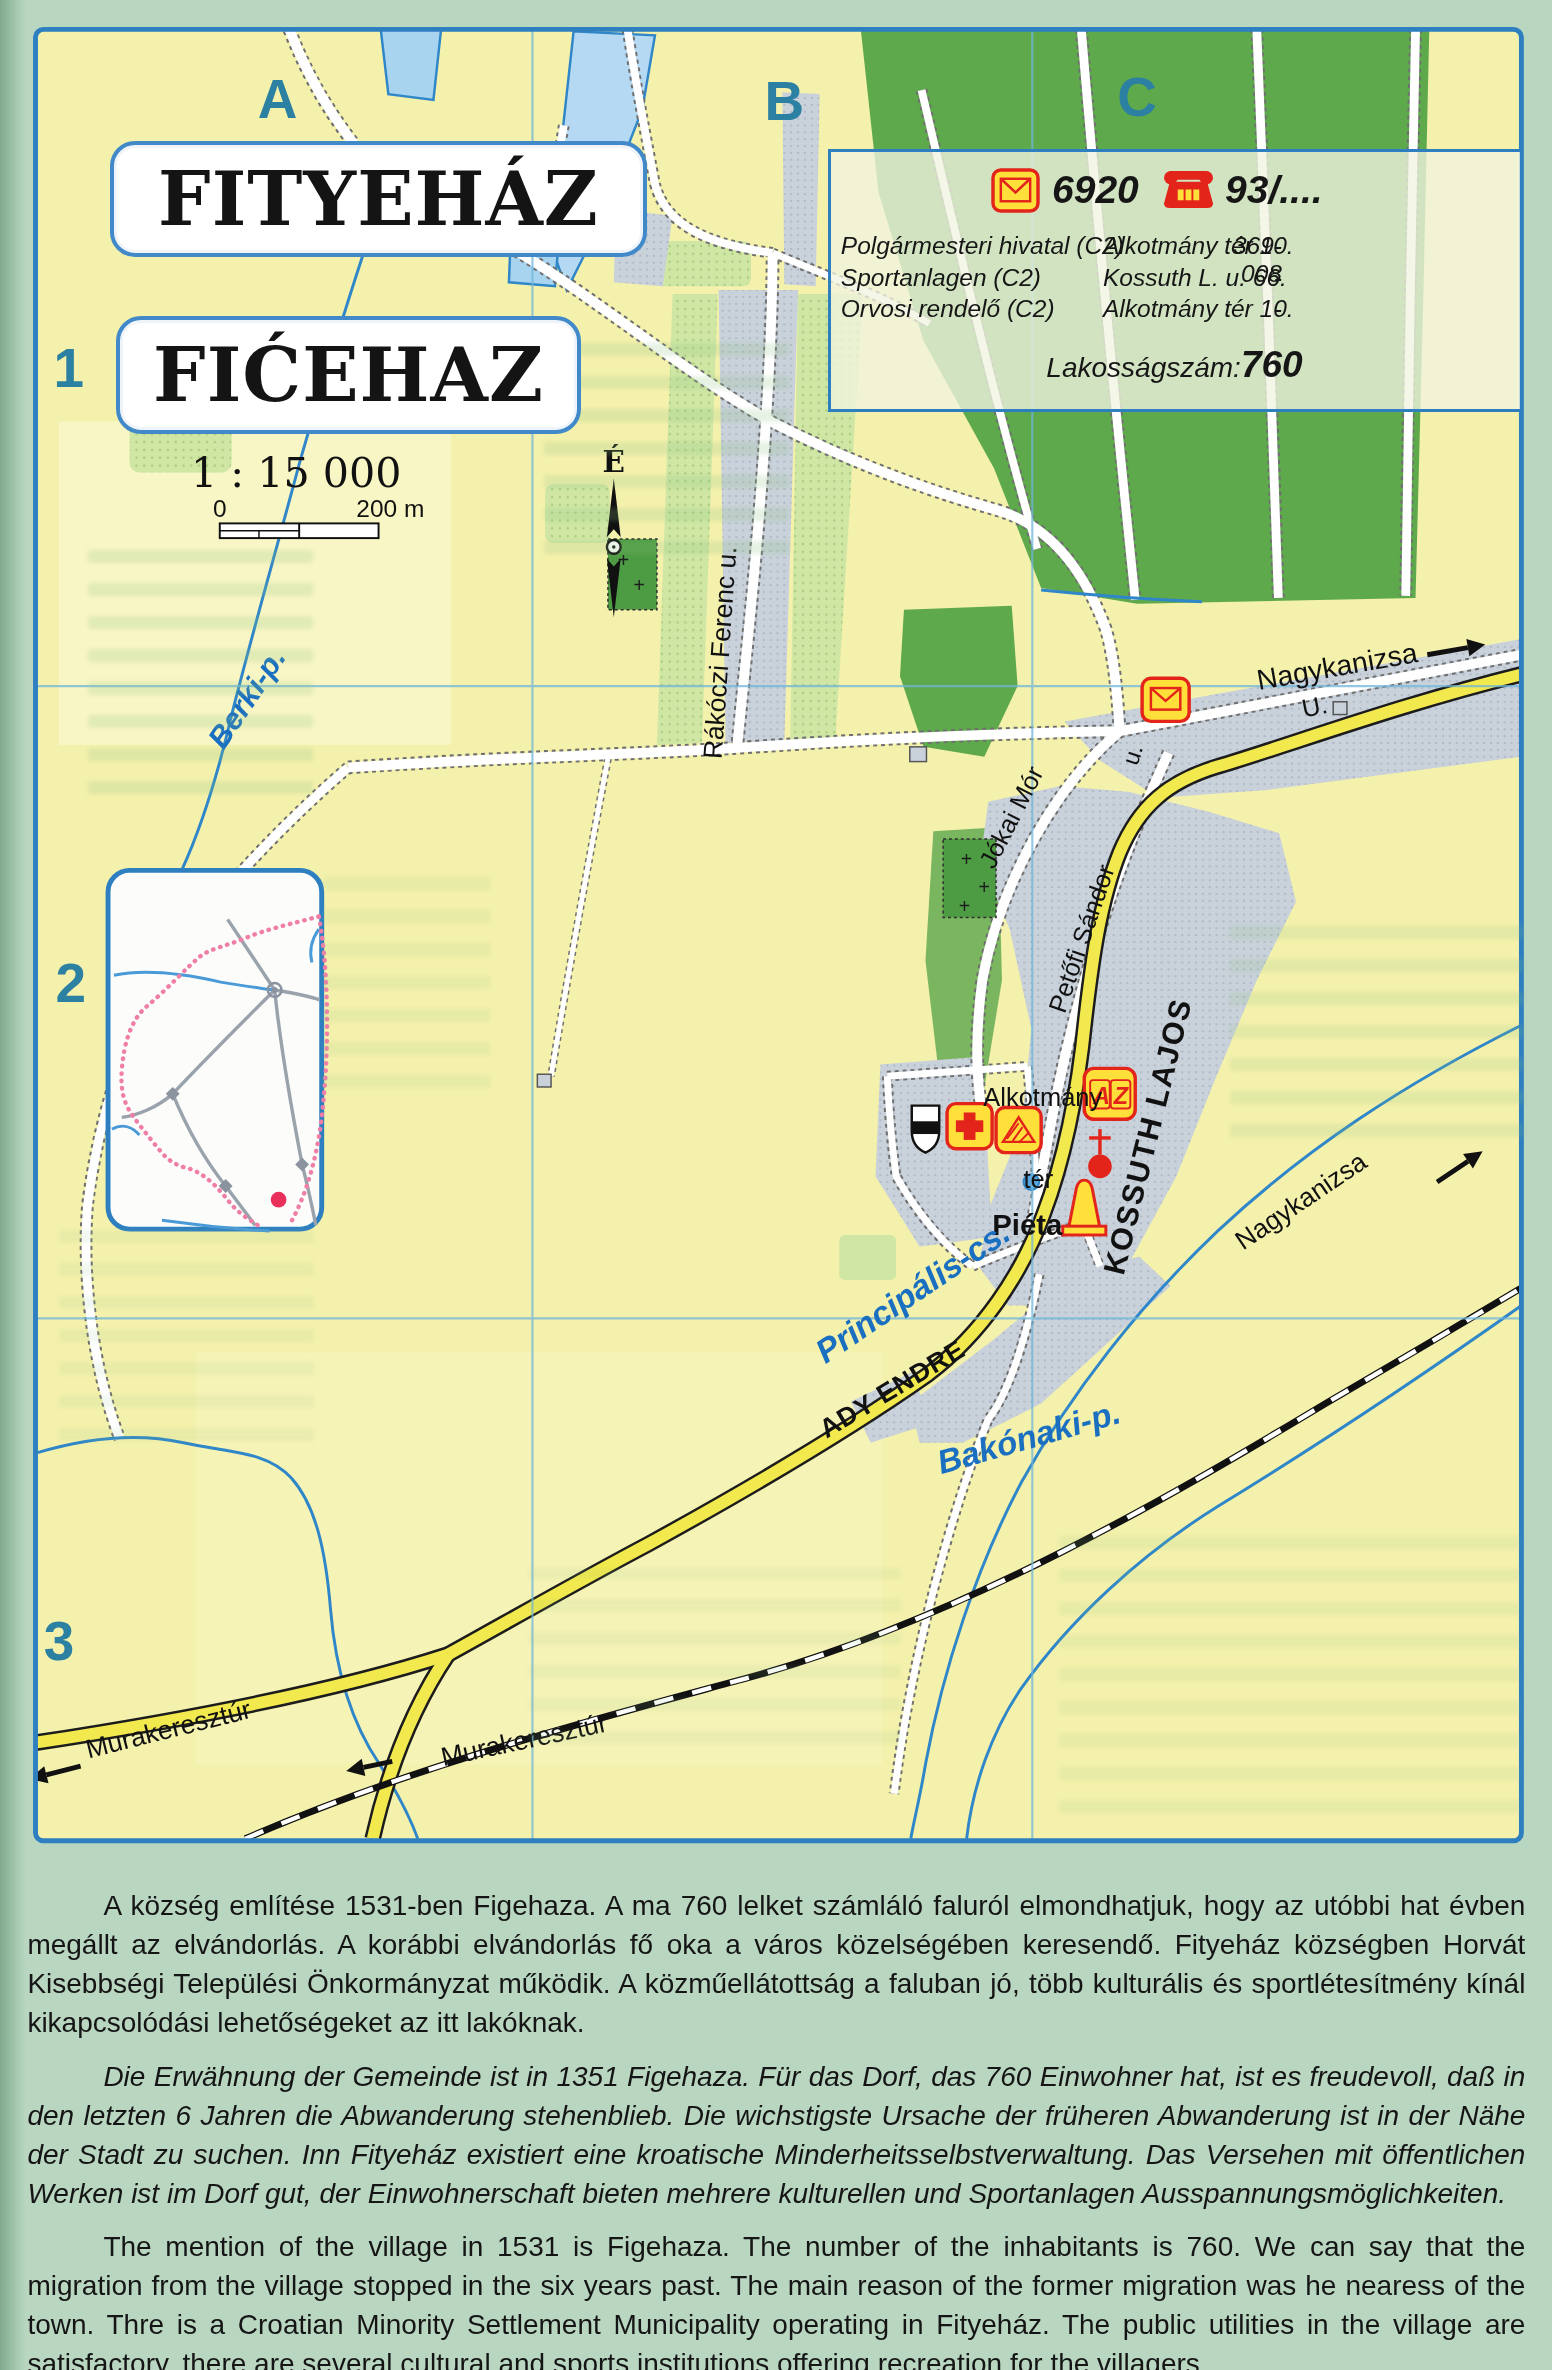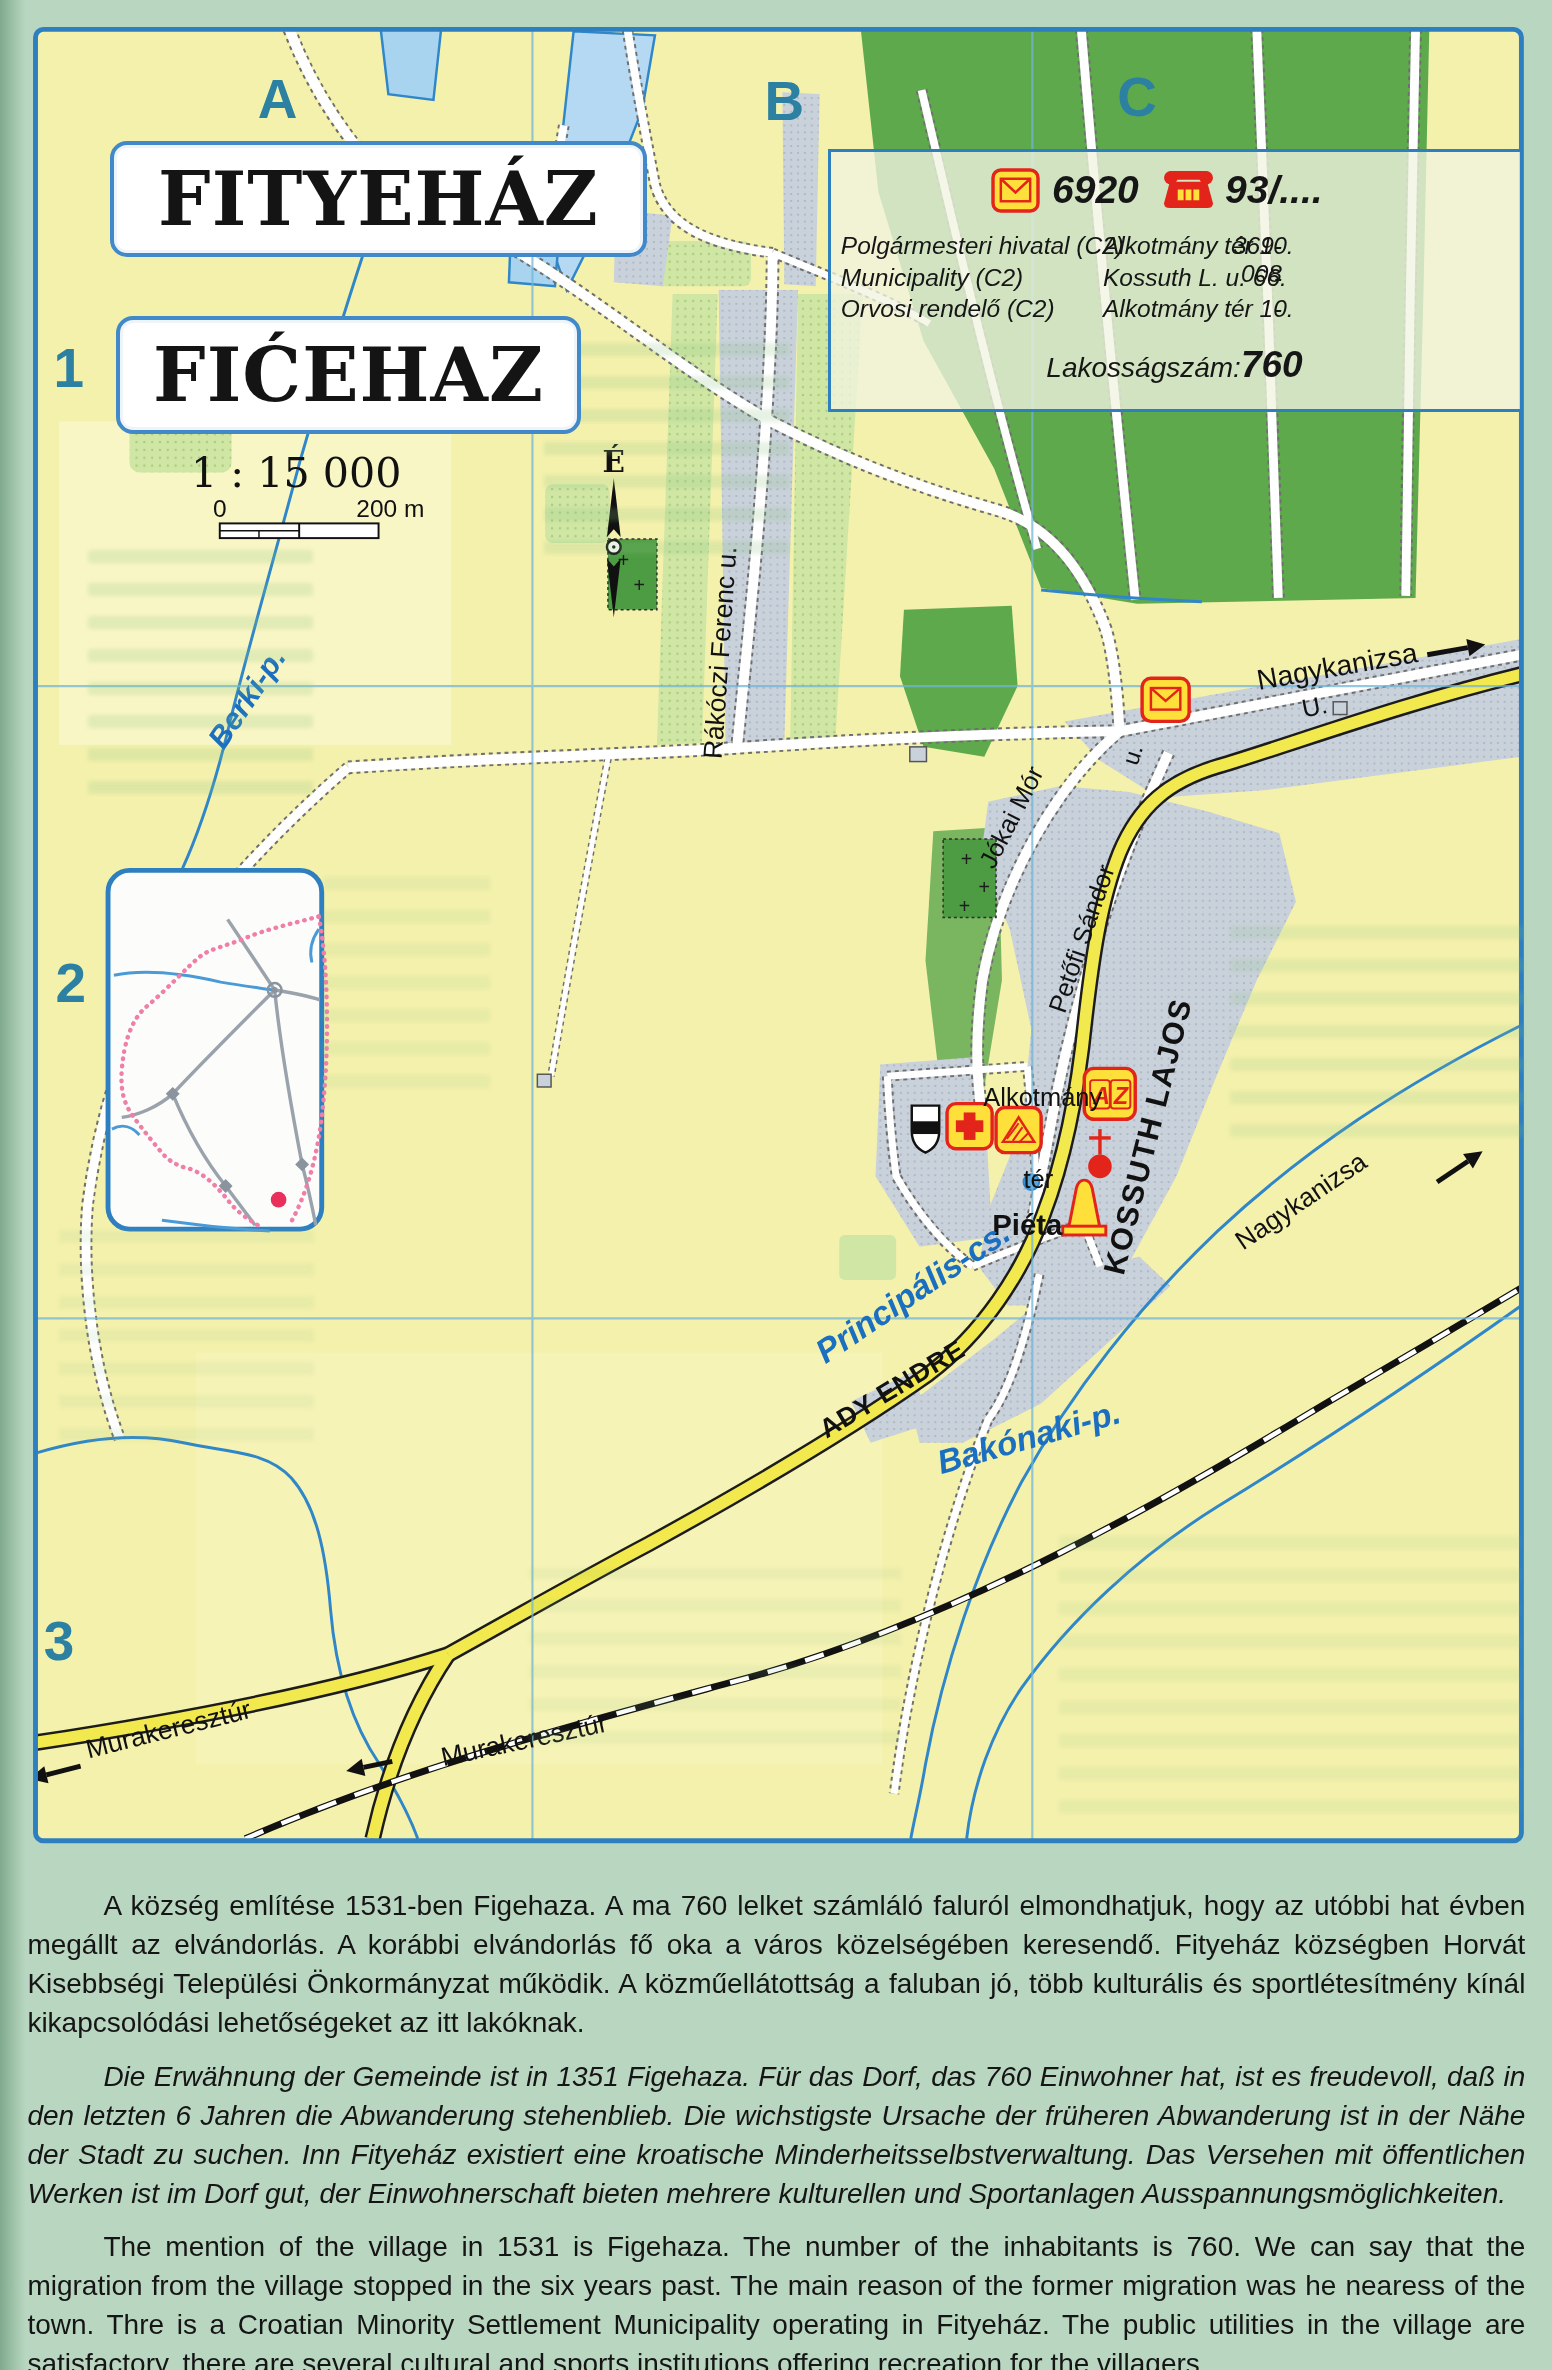--- a/index.html
+++ b/index.html
@@ -4,21 +4,21 @@
 <style>
   html,body{margin:0;padding:0;}
   body{font-family:"Liberation Sans",sans-serif;}
   #page{position:relative;width:1553px;height:2370px;background:#b9d6c1;overflow:hidden;}
   #edge-strip{position:absolute;left:0;top:0;width:25.5px;height:2370px;
     background:linear-gradient(90deg,#7fa98d,#a9cbb2 70%,#b9d6c1);}
   svg{position:absolute;left:0;top:0;}
   svg text{font-family:"Liberation Sans",sans-serif;}
   .serif{font-family:"DejaVu Serif","Liberation Serif",serif;}
 
-  .title-box{position:absolute;background:#ffffff;border:4.9px solid #4189c8;border-radius:17px;
+  .title-box{position:absolute;background:#ffffff;border:4.9px solid #4189c8;border-radius:25px;
     display:flex;align-items:center;justify-content:center;
     font-family:"DejaVu Serif","Liberation Serif",serif;font-weight:bold;color:#141414;
     box-shadow:0 0 0 2.9px #eef4fa inset;}
   #title-hu{left:110px;top:141px;width:529px;height:108px;font-size:74px;letter-spacing:1px;}
   #title-hr{left:116px;top:316px;width:457px;height:110px;font-size:74px;letter-spacing:1px;}
 
   #info-box{position:absolute;left:828px;top:149px;width:695px;height:263px;
     background:rgba(241,244,224,0.78);border:3.9px solid #2e7fc0;box-sizing:border-box;color:#161616;}
   #info-box .num{position:absolute;font-style:italic;font-weight:800;font-size:39px;}
   .info-row{position:absolute;left:0;width:100%;height:29px;font-style:italic;font-size:24.5px;}
@@ -372,21 +372,21 @@
       <rect x="32" y="24" width="6" height="11" fill="#ffe03a"></rect>
     </svg>
     <div class="num" style="left:394px;top:15.7px;">93/....</div>
 
     <div class="info-row" style="top:80px;">
       <span class="n">Polgármesteri hivatal (C2)</span>
       <span class="a">Alkotmány tér 10.</span>
       <span class="p">369-008</span>
     </div>
     <div class="info-row" style="top:112px;">
-      <span class="n">Municipality (C2)</span>
+      <span class="n">Sportanlagen (C2)</span>
       <span class="a">Kossuth L. u. 66.</span>
       <span class="p">-</span>
     </div>
     <div class="info-row" style="top:143px;padding-left:16px;">
       <span class="n">Orvosi rendelő (C2)</span>
       <span class="a">Alkotmány tér 10.</span>
       <span class="p">-</span>
     </div>
     <div id="population">
       <span>Lakosságszám:</span><b>760</b>

